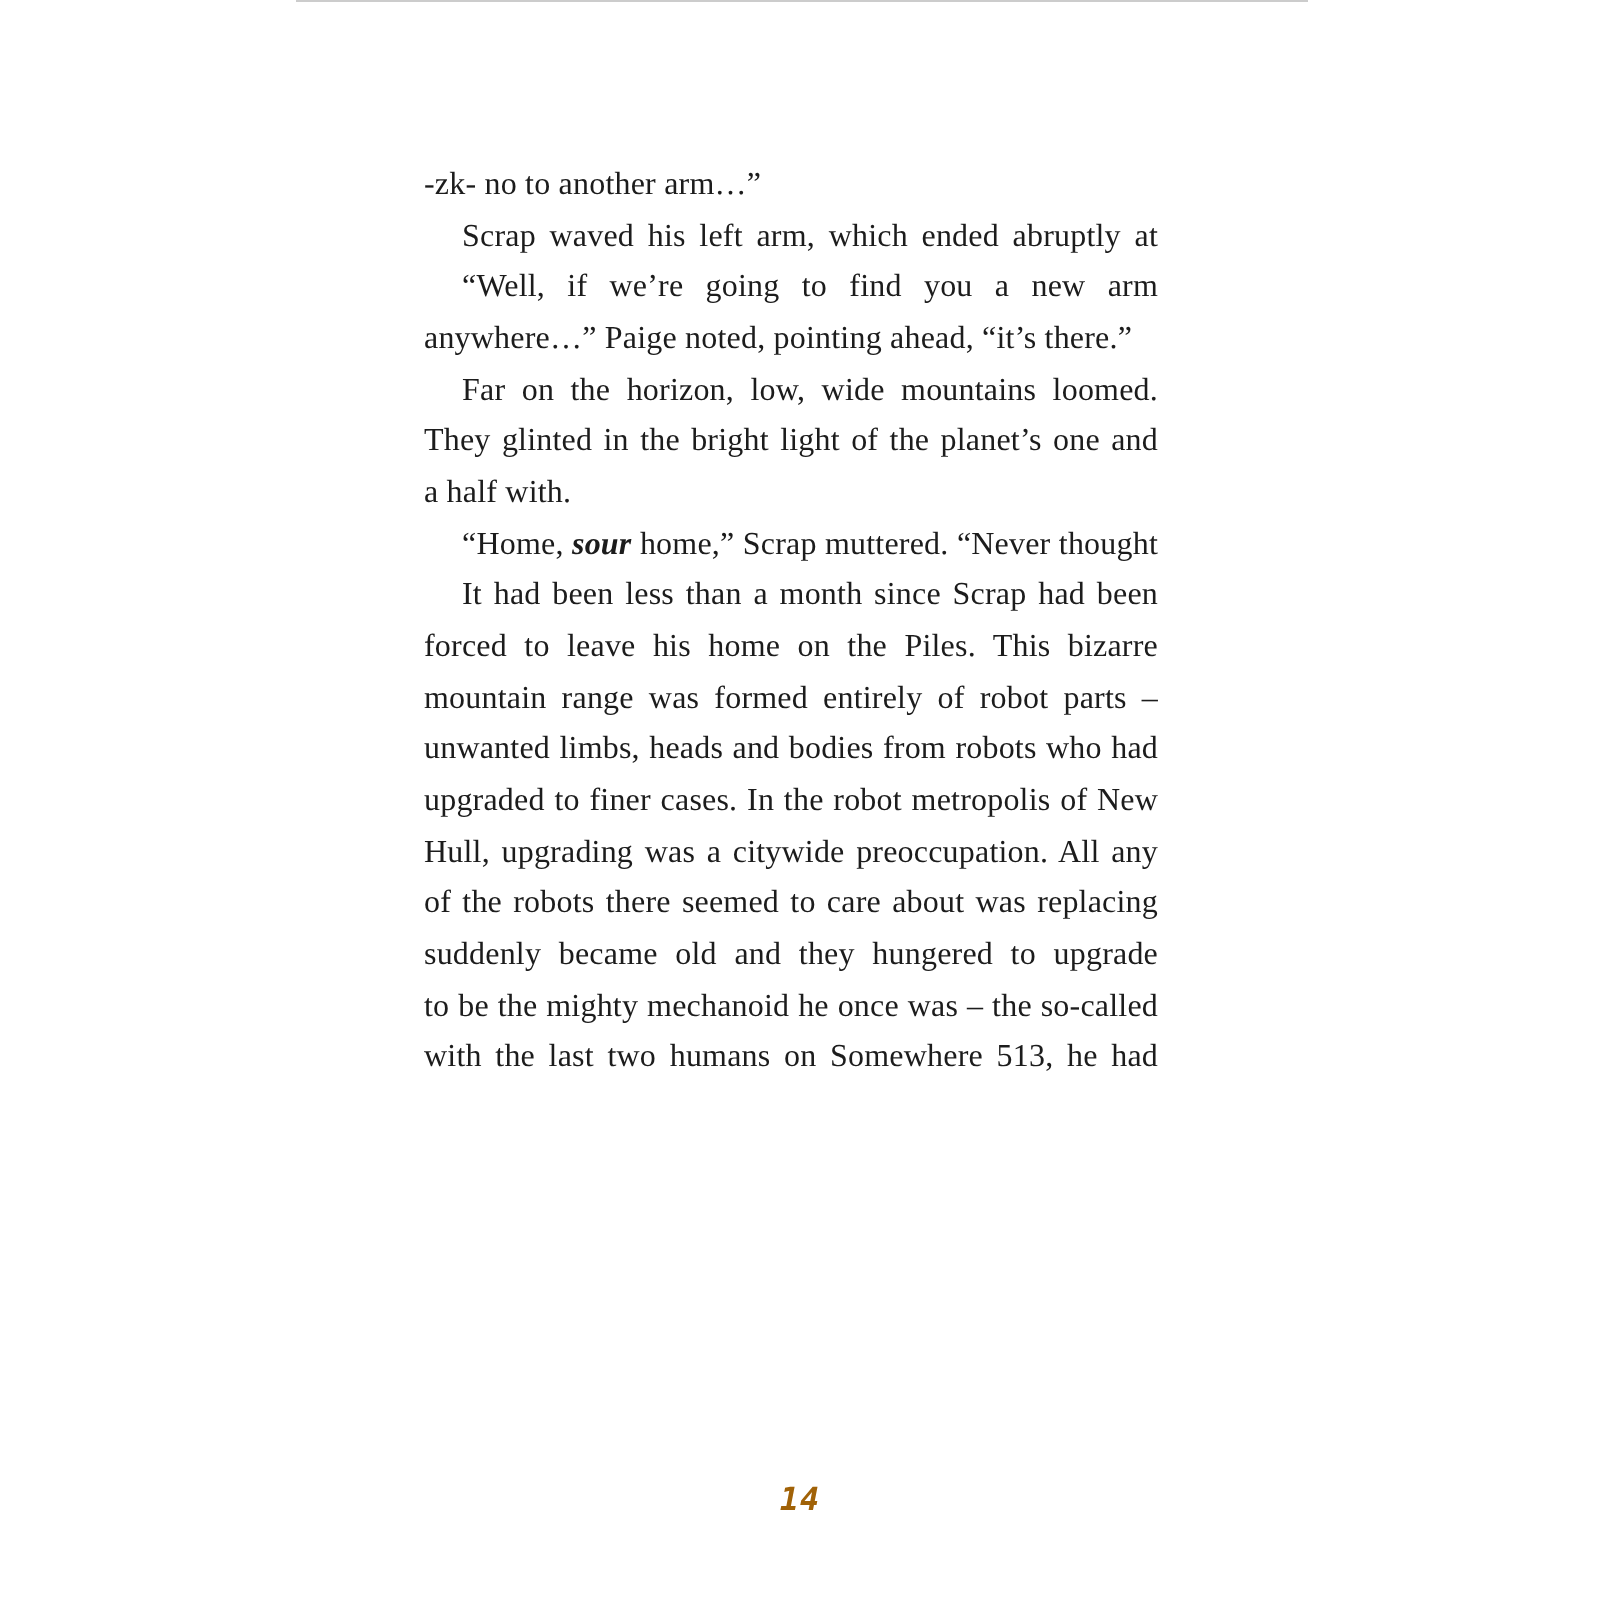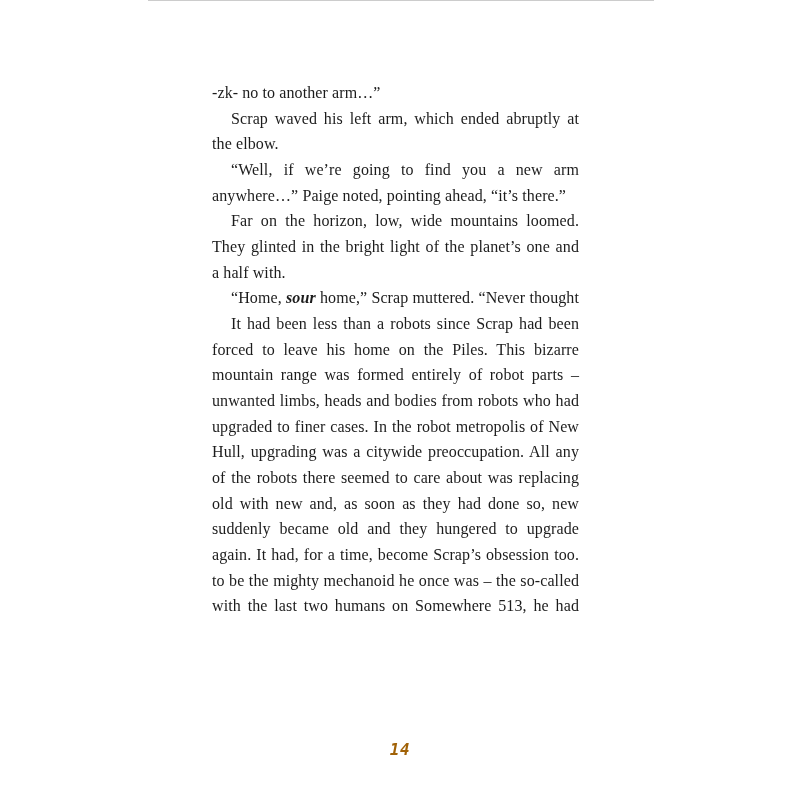--- a/index.html
+++ b/index.html
@@ -68,34 +68,31 @@
   }
 </style>
 </head>
 <body>
 
 <div class="page">
   <div class="top-edge"></div>
   <div class="text-block">
       <div class="line"><span>-zk- no to another arm…”</span></div>
       <div class="line j ind"><span>Scrap waved his left arm, which ended abruptly at</span></div>
-      <div class="line"><span>the elbow.</span></div>
       <div class="line j ind"><span>“Well, if we’re going to find you a new arm</span></div>
       <div class="line"><span>anywhere…” Paige noted, pointing ahead, “it’s there.”</span></div>
       <div class="line j ind"><span>Far on the horizon, low, wide mountains loomed.</span></div>
       <div class="line j"><span>They glinted in the bright light of the planet’s one and</span></div>
       <div class="line"><span>a half with.</span></div>
       <div class="line j ind"><span>“Home, </span><span class="it">sour</span><span> home,” Scrap muttered. “Never thought</span></div>
-      <div class="line j ind"><span>It had been less than a robots since Scrap had been</span></div>
+      <div class="line j ind"><span>It had been less than a month since Scrap had been</span></div>
       <div class="line j"><span>forced to leave his home on the Piles. This bizarre</span></div>
       <div class="line j"><span>mountain range was formed entirely of robot parts –</span></div>
       <div class="line j"><span>unwanted limbs, heads and bodies from robots who had</span></div>
       <div class="line j"><span>upgraded to finer cases. In the robot metropolis of New</span></div>
       <div class="line j"><span>Hull, upgrading was a citywide preoccupation. All any</span></div>
       <div class="line j"><span>of the robots there seemed to care about was replacing</span></div>
-      <div class="line j"><span>old with new and, as soon as they had done so, new</span></div>
       <div class="line j"><span>suddenly became old and they hungered to upgrade</span></div>
-      <div class="line j"><span>again. It had, for a time, become Scrap’s obsession too.</span></div>
       <div class="line j"><span>to be the mighty mechanoid he once was – the so-called</span></div>
       <div class="line j"><span>with the last two humans on Somewhere 513, he had</span></div>
     </div>
   <div class="folio">14</div>
 </div>
 
 </body></html>

